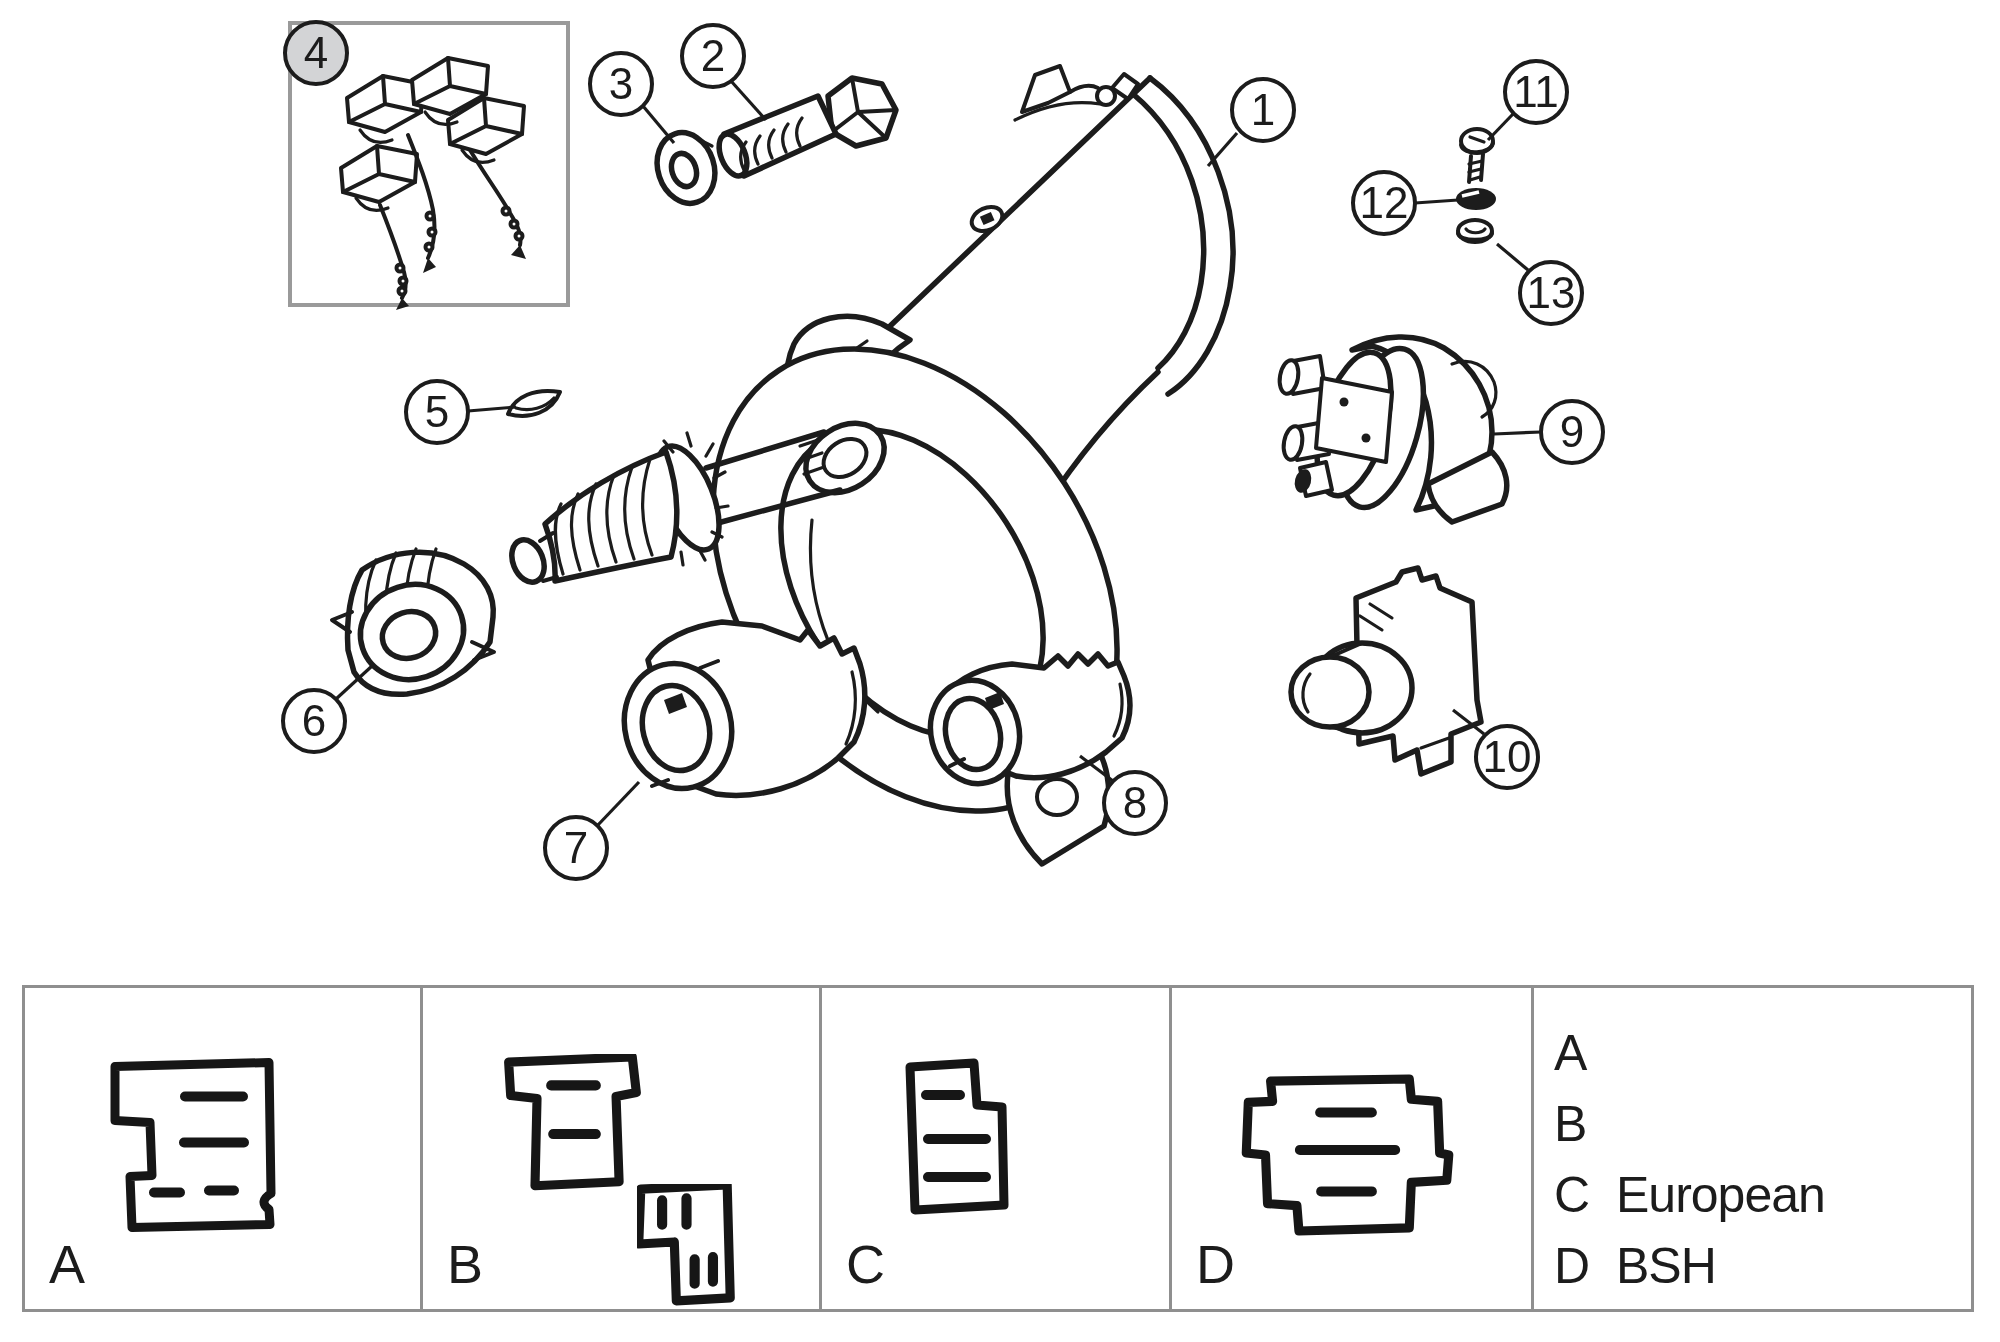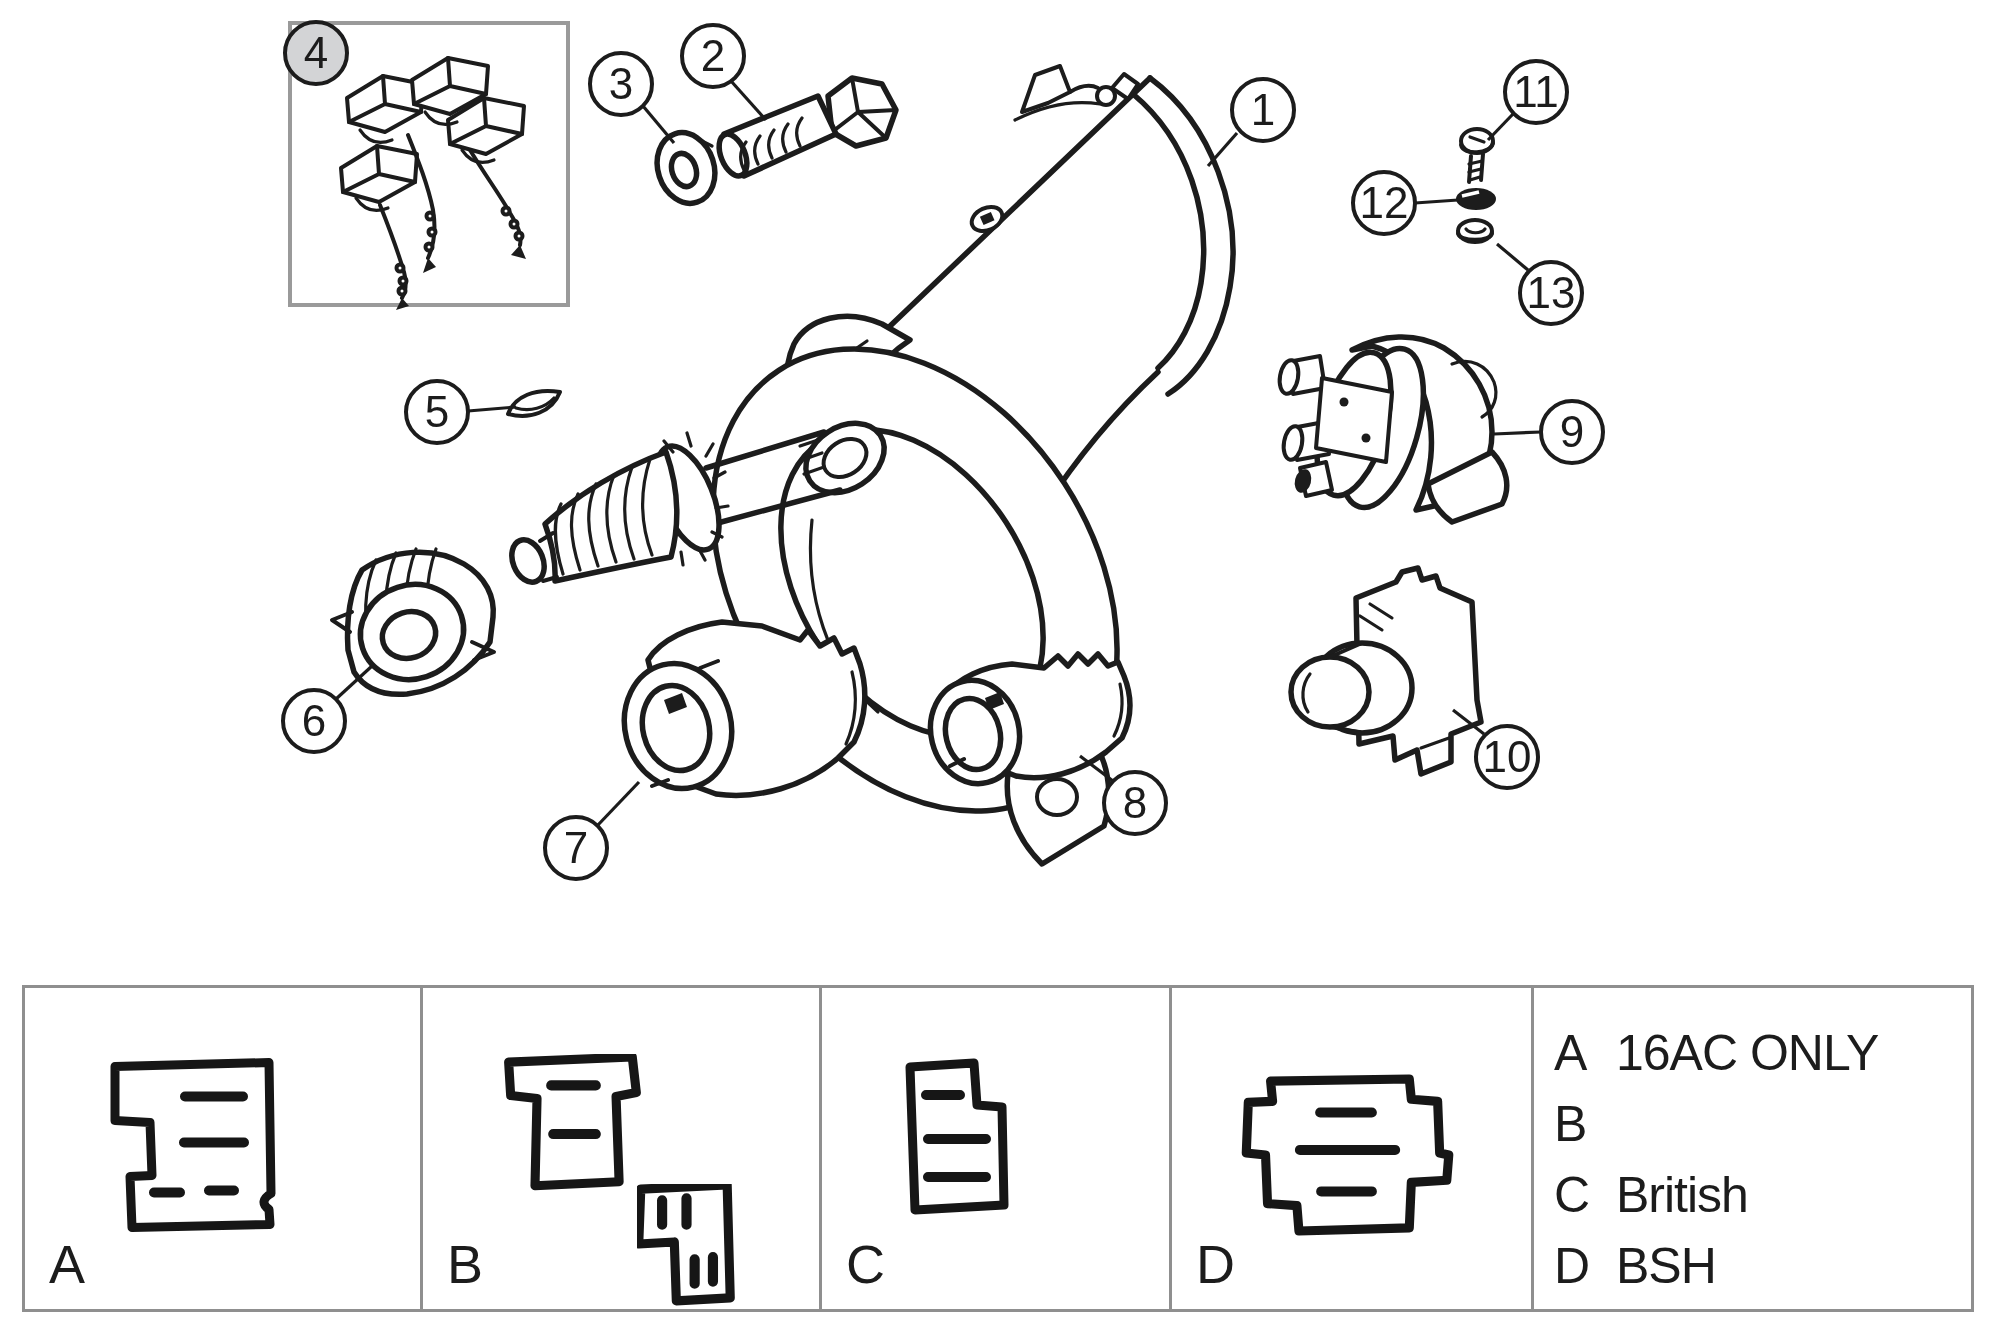--- a/index.html
+++ b/index.html
@@ -303,28 +303,27 @@
       <svg class="shape" style="left:64px;top:86px" width="218" height="162" viewBox="0 0 215 160">
         <path class="outline" d="M34,7 L171,5 L173,25 L199,27 L201,78 L210,80 L208,105 L173,107 L171,152 L62,155 L60,130 L31,128 L29,80 L10,78 L12,28 L36,27 Z"></path>
         <path class="dash" d="M83,38 H134 M63,75 H157 M84,116 H134"></path>
       </svg>
       <div class="cell-letter">D</div>
     </div>
 
     <div class="cell legend-cell">
       <div class="legend-row">
         <span class="legend-key">A</span>
-        <span class="legend-label">16AC ONLY</span>
       </div>
       <div class="legend-row">
         <span class="legend-key">B</span>
       </div>
       <div class="legend-row">
         <span class="legend-key">C</span>
-        <span class="legend-label">British</span>
+        <span class="legend-label">European</span>
       </div>
       <div class="legend-row">
         <span class="legend-key">D</span>
         <span class="legend-label">BSH</span>
       </div>
     </div>
 
   </div>
 </div>
 

